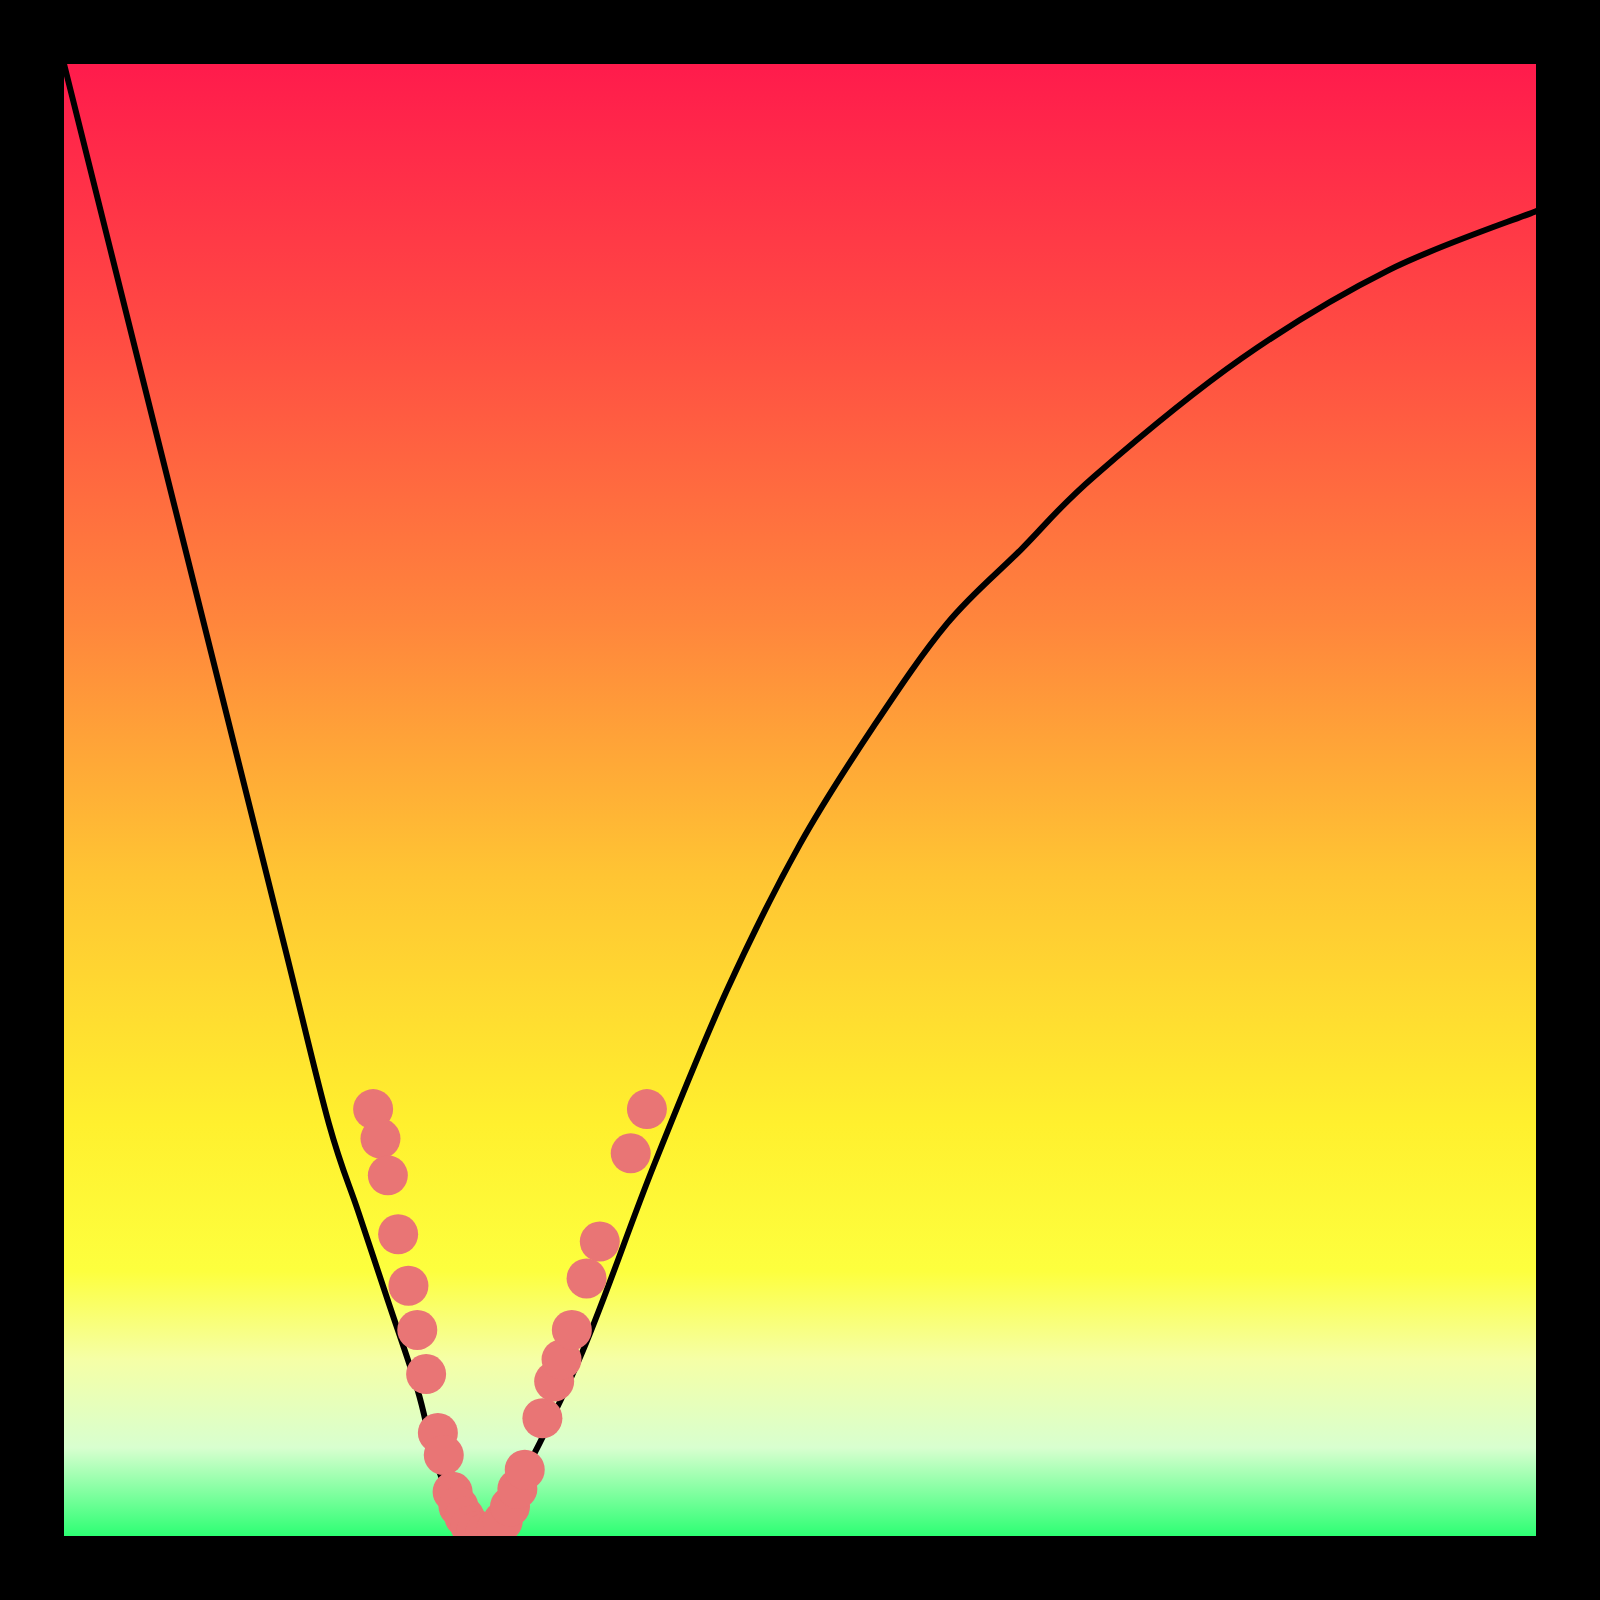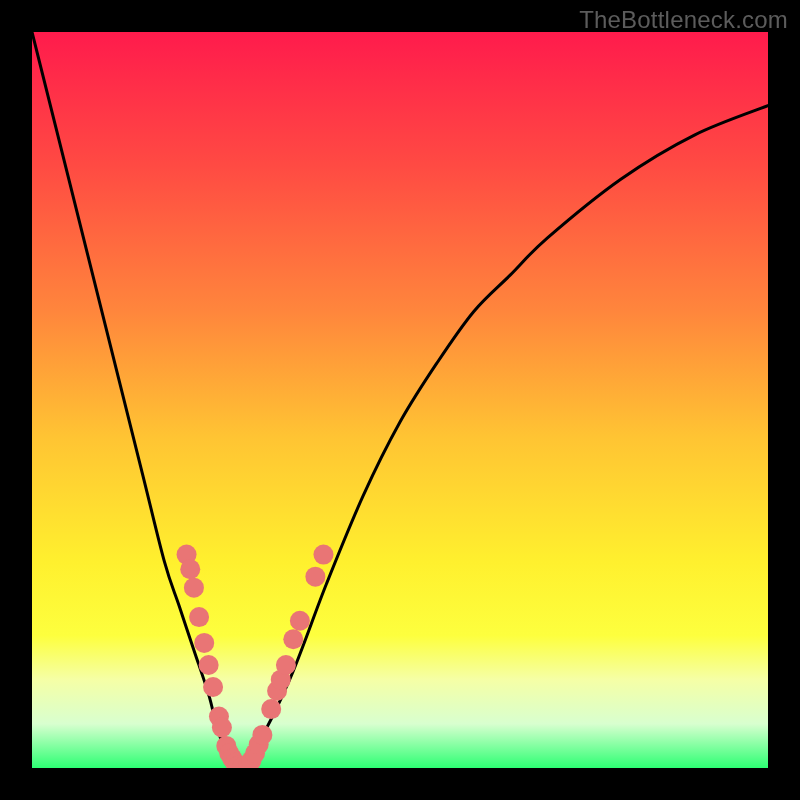--- a/index.html
+++ b/index.html
@@ -89,14 +89,13 @@
           <circle cx="245.09" cy="658.72" r="10" class="dot"></circle>
           <circle cx="248.77" cy="647.68" r="10" class="dot"></circle>
           <circle cx="253.92" cy="632.96" r="10" class="dot"></circle>
           <circle cx="261.28" cy="607.20" r="10" class="dot"></circle>
           <circle cx="267.90" cy="588.80" r="10" class="dot"></circle>
           <circle cx="283.36" cy="544.64" r="10" class="dot"></circle>
           <circle cx="291.46" cy="522.56" r="10" class="dot"></circle>
         </g>
     </svg>
   </div>
-  <div class="watermark">TheBottleneck.com</div>
 </div>
 
 </body></html>

